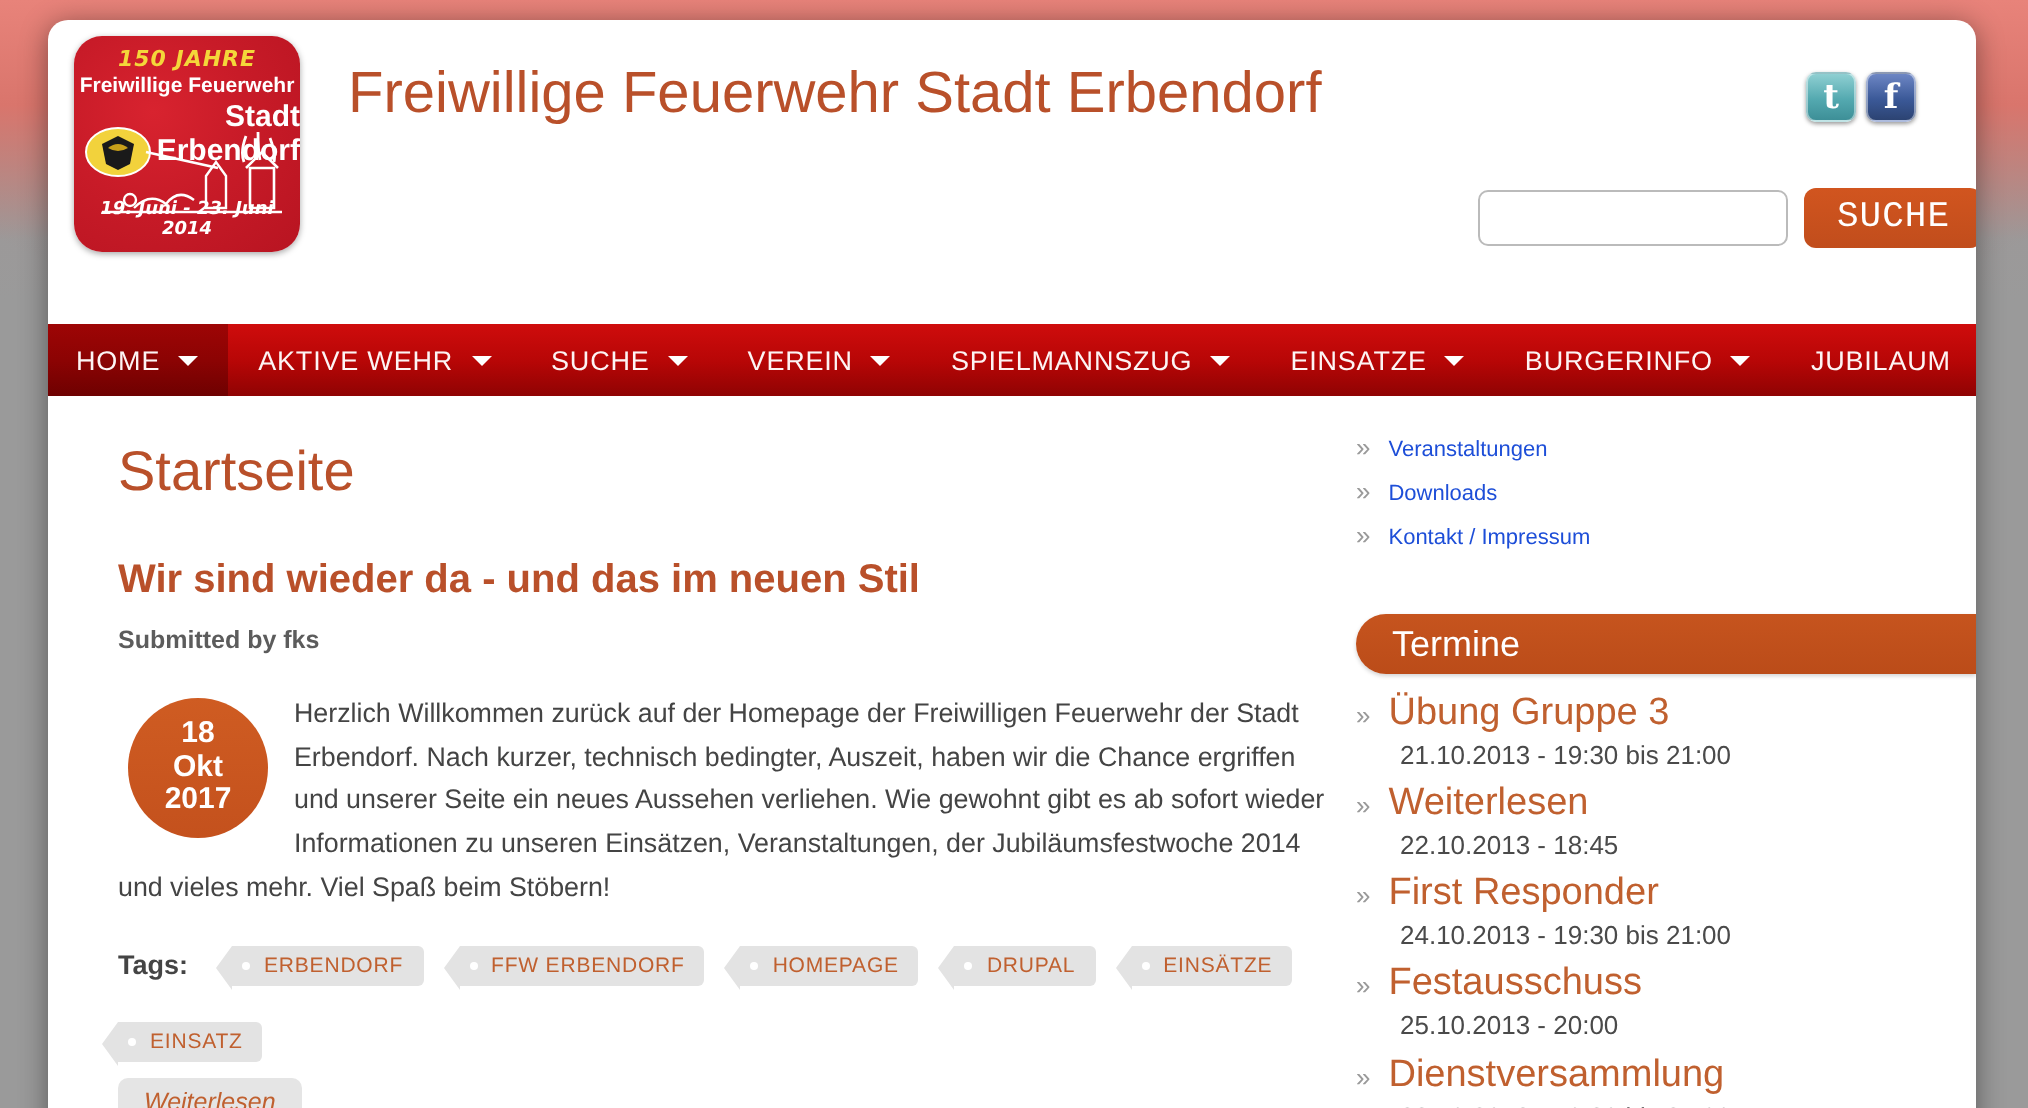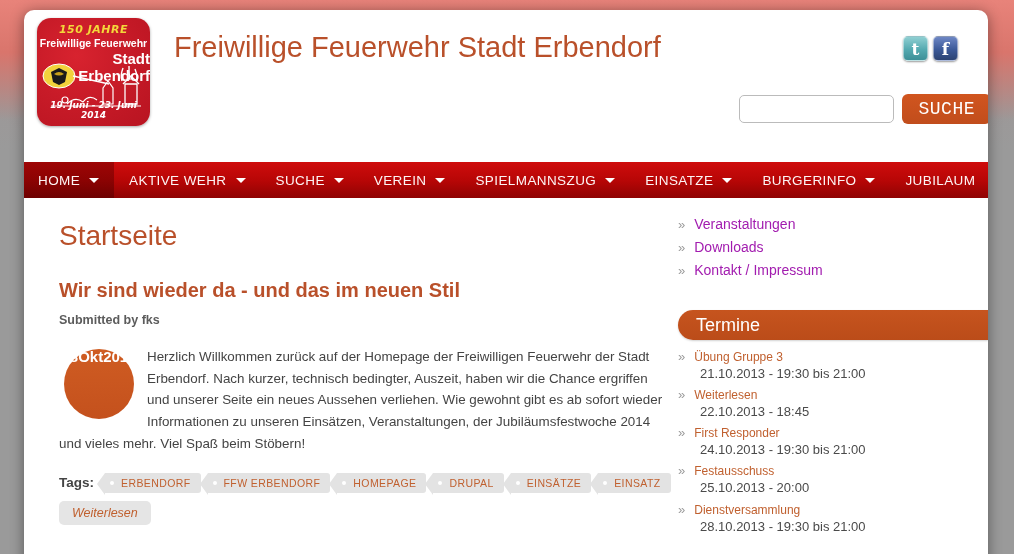--- a/index.html
+++ b/index.html
@@ -147,31 +147,31 @@
     color:#5c5c5c; font-size:12.5px; font-weight:bold; margin-bottom:19px;
   }
 
   .article{ position:relative; }
   .datecircle{
     float:left;
     width:70px; height:70px; border-radius:50%;
     background:linear-gradient(180deg,#cf5c22 0%,#c4511d 100%);
     color:#fff; text-align:center;
     margin:3px 13px 4px 5px;
-    display:flex; justify-content:center;
+    display:flex; flex-direction:column; justify-content:center;
     line-height:1.12;
   }
   .datecircle b{ display:block; font-size:15px; font-weight:bold; }
   .body-text{
     color:#444; font-size:13.4px; line-height:1.62; text-align:left;
   }
 
   .tags{
     clear:both; padding-top:18px;
-    display:flex; align-items:center; flex-wrap:wrap; gap:7px;
+    display:flex; align-items:center; flex-wrap:wrap; gap:18px;
   }
   .tags-label{ color:#444; font-size:13.5px; font-weight:bold; margin-right:4px; }
   .tag{
     position:relative;
     background:#e3e3e3;
     color:#c0602f; font-size:10.5px; letter-spacing:.4px;
     padding:4px 10px 4px 16px;
     border-radius:0 3px 3px 0;
     display:inline-flex; align-items:center;
     cursor:pointer;
@@ -200,37 +200,37 @@
     font-style:italic;
   }
 
   
   .side-links{ padding-left:6px; }
   .side-link{
     display:flex; gap:9px; align-items:baseline;
     margin-bottom:7px; cursor:pointer;
   }
   .chev{ color:#9a9a9a; font-size:13px; }
-  .side-link span.lbl{ color:#a21caf; font-size:14px; }
+  .side-link span.lbl{ color:#1d4ed8; font-size:11px; }
 
   .block-title{
     margin-top:32px;
     margin-left:6px;
     height:30px;
     background:linear-gradient(180deg,#c6541e 0%,#bb4c19 100%);
     border-radius:15px 0 0 15px;
     display:flex; align-items:center;
     padding-left:18px;
     color:#fff; font-size:18px;
     box-shadow:0 1px 2px rgba(0,0,0,0.18);
   }
   .events{ padding-left:6px; padding-top:9px; }
   .event{ margin-bottom:3px; }
   .event-row{ display:flex; gap:9px; align-items:baseline; cursor:pointer; }
-  .event-name{ color:#c0602f; font-size:12px; }
+  .event-name{ color:#c0602f; font-size:19px; }
   .event-date{ color:#4a4a4a; font-size:13px; padding-left:22px; line-height:1.55; }
 </style>
 </head>
 <body>
 
 <div class="bg-glow"></div>
 <div class="bg-glow2"></div>
 
 <div class="page">
 

